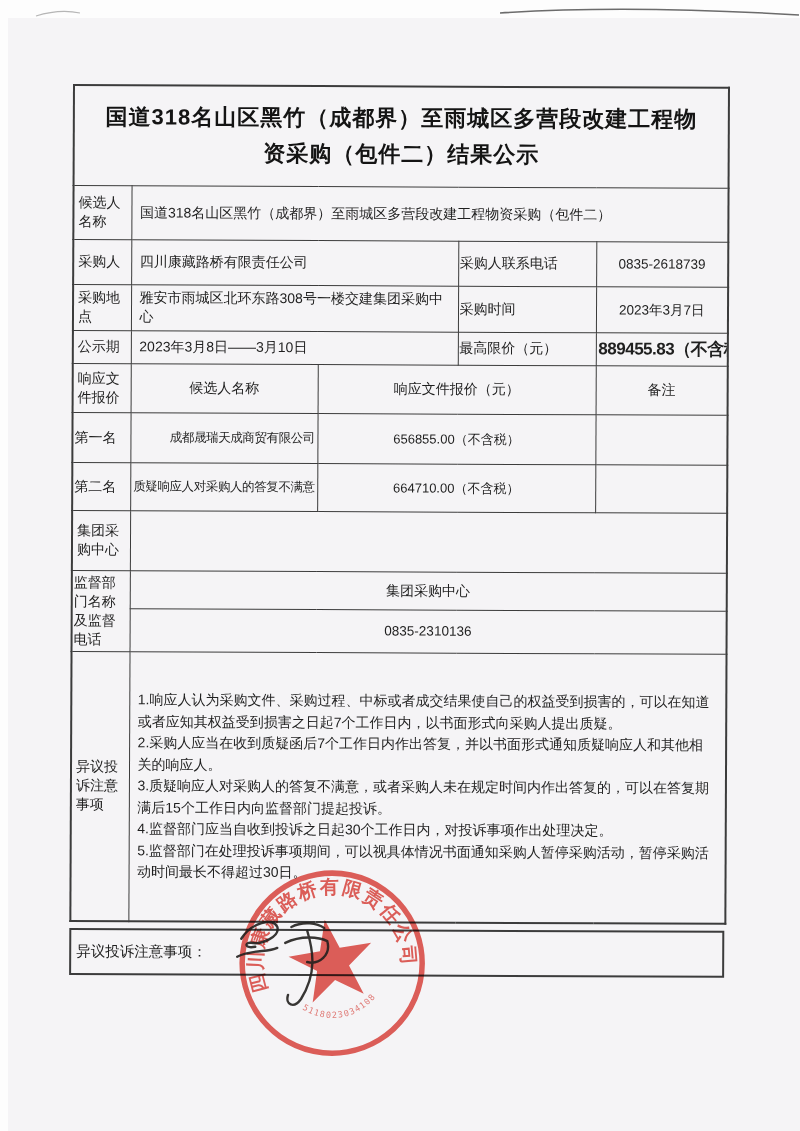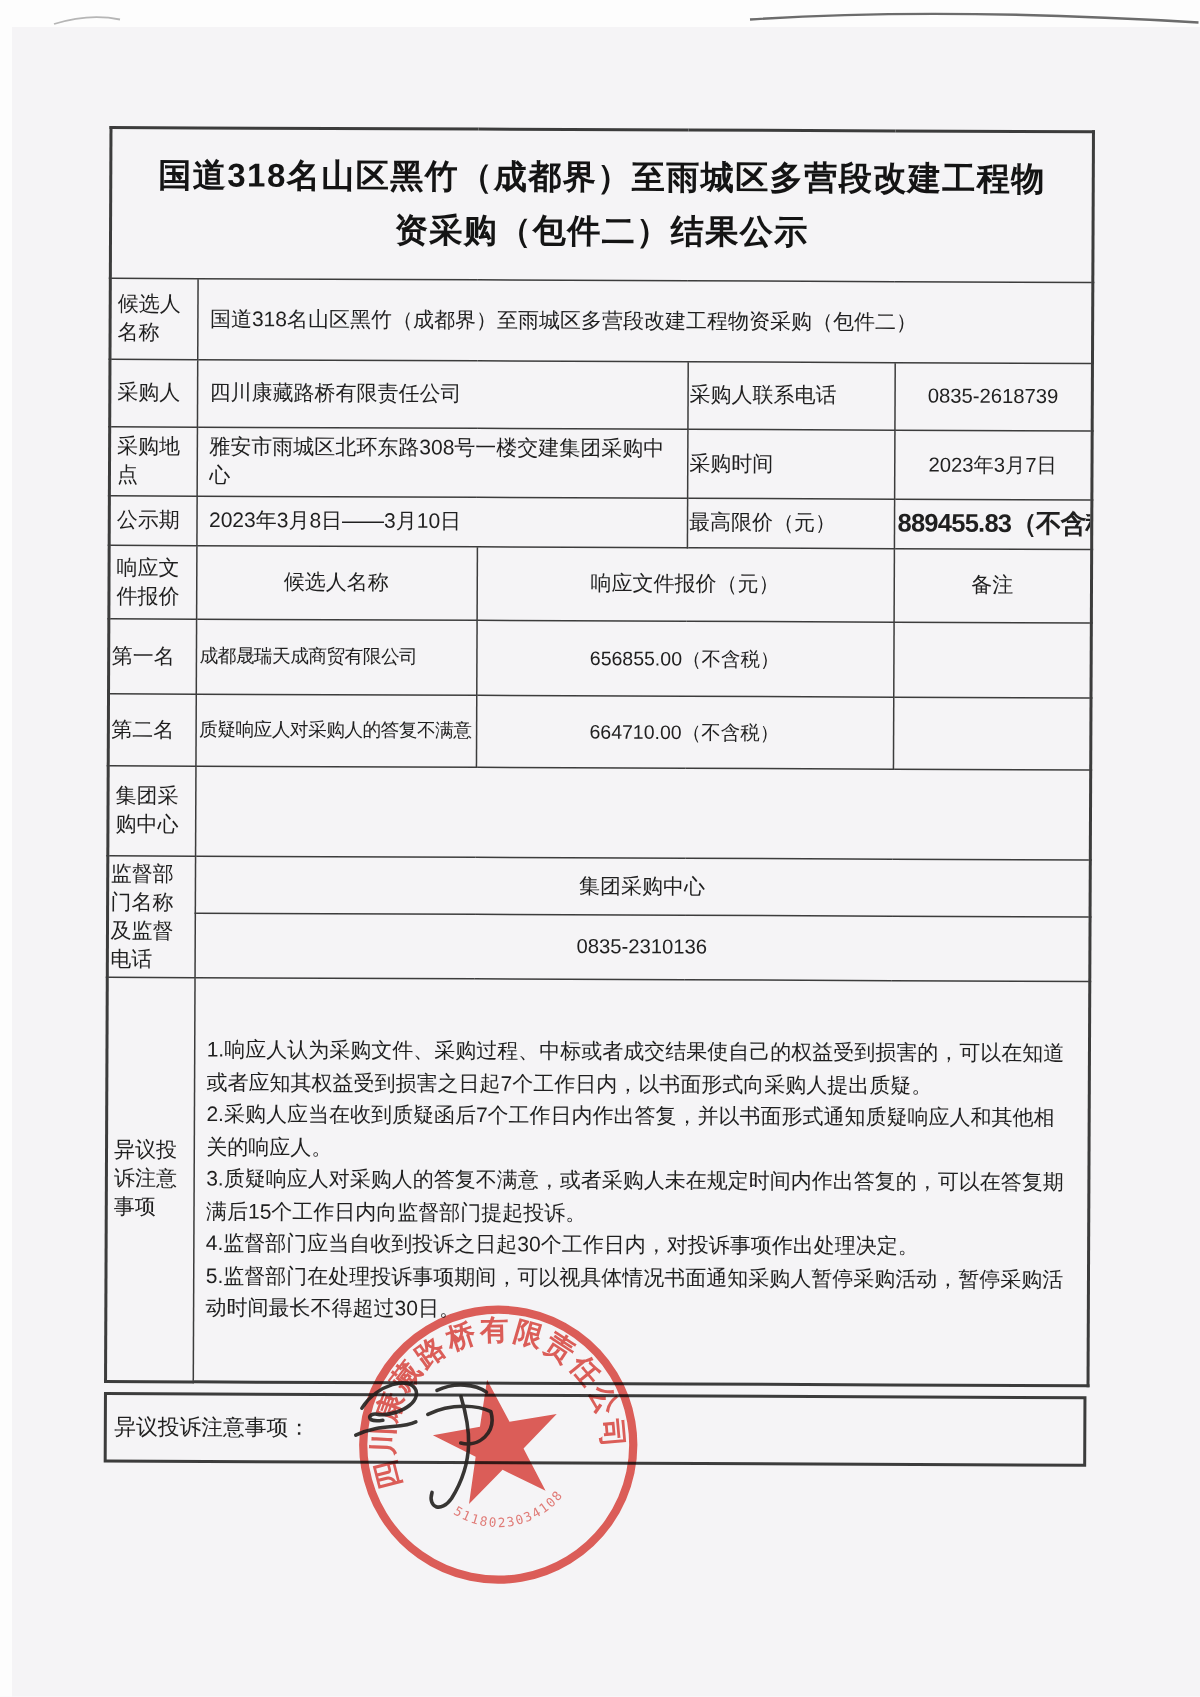--- a/index.html
+++ b/index.html
@@ -16,21 +16,21 @@
                border:2.5px solid #3c3c3c; background:transparent; }
   td { border:1.5px solid #3c3c3c; vertical-align:middle; font-size:14px;
        line-height:19px; overflow:hidden; }
 
   .title-cell { text-align:center; font-weight:bold; font-size:22px;
                 line-height:36px; letter-spacing:1px; color:#141414; padding:0 24px; }
   .lab  { text-align:left; padding:2px 2px 2px 4px; }
   .labc { text-align:left; padding:2px 1px; }
   .val  { text-align:left; padding:2px 8px; }
   .vctr { text-align:center; padding:2px 4px; }
-  .cand-name { text-align:left; font-size:12.5px; letter-spacing:-.4px;
+  .cand-name { text-align:right; font-size:12.5px; letter-spacing:-.4px;
                white-space:nowrap; padding:2px 2px; }
   .price { text-align:center; font-size:13px; }
   .num   { text-align:center; font-size:13.5px; white-space:nowrap; }
   .num-tight { text-align:center; font-size:17px; letter-spacing:-.5px;
                white-space:nowrap; padding:2px 2px;font-weight:bold; }
   .objection-cell { padding:8px 10px 8px 8px; }
   .objection-cell p { font-size:14px; line-height:21.5px; text-align:left; }
 
   .h-title td{height:100px;} .h-r2 td{height:54px;} .h-r3 td{height:45px;}
   .h-r4 td{height:46px;} .h-r5 td{height:33px;} .h-r6 td{height:49px;}

